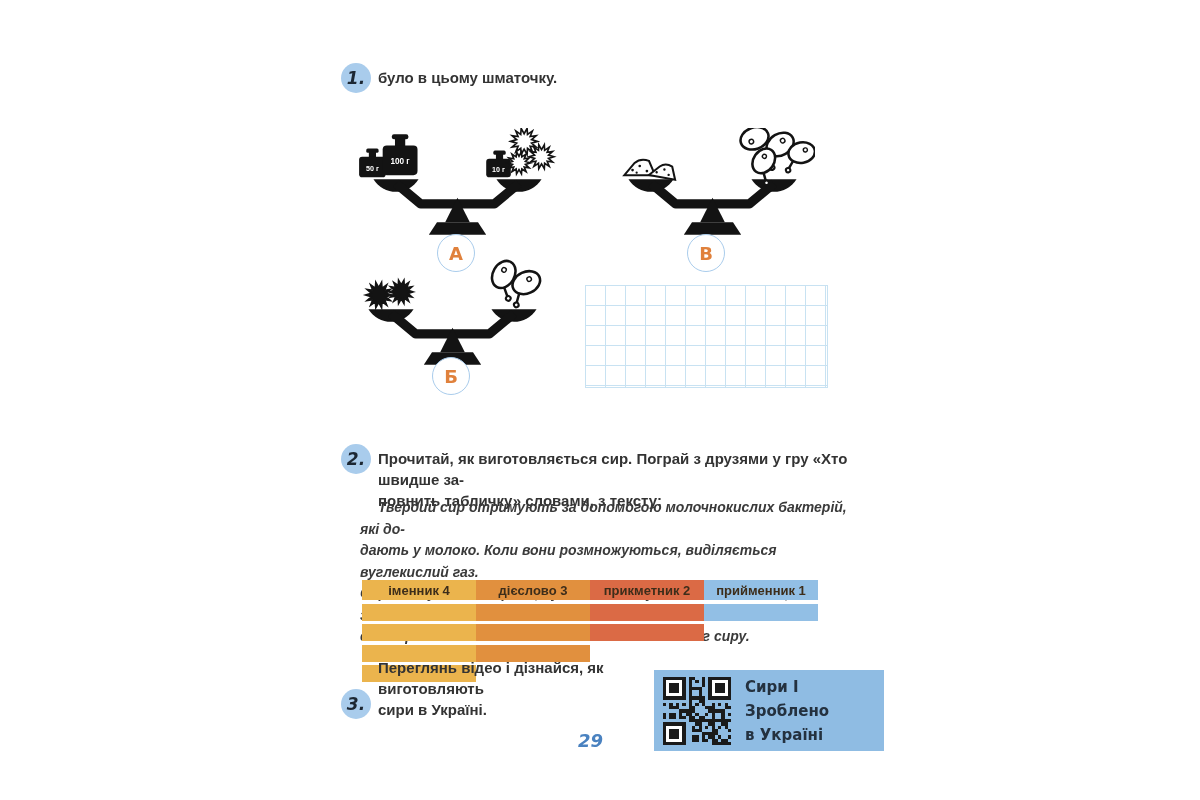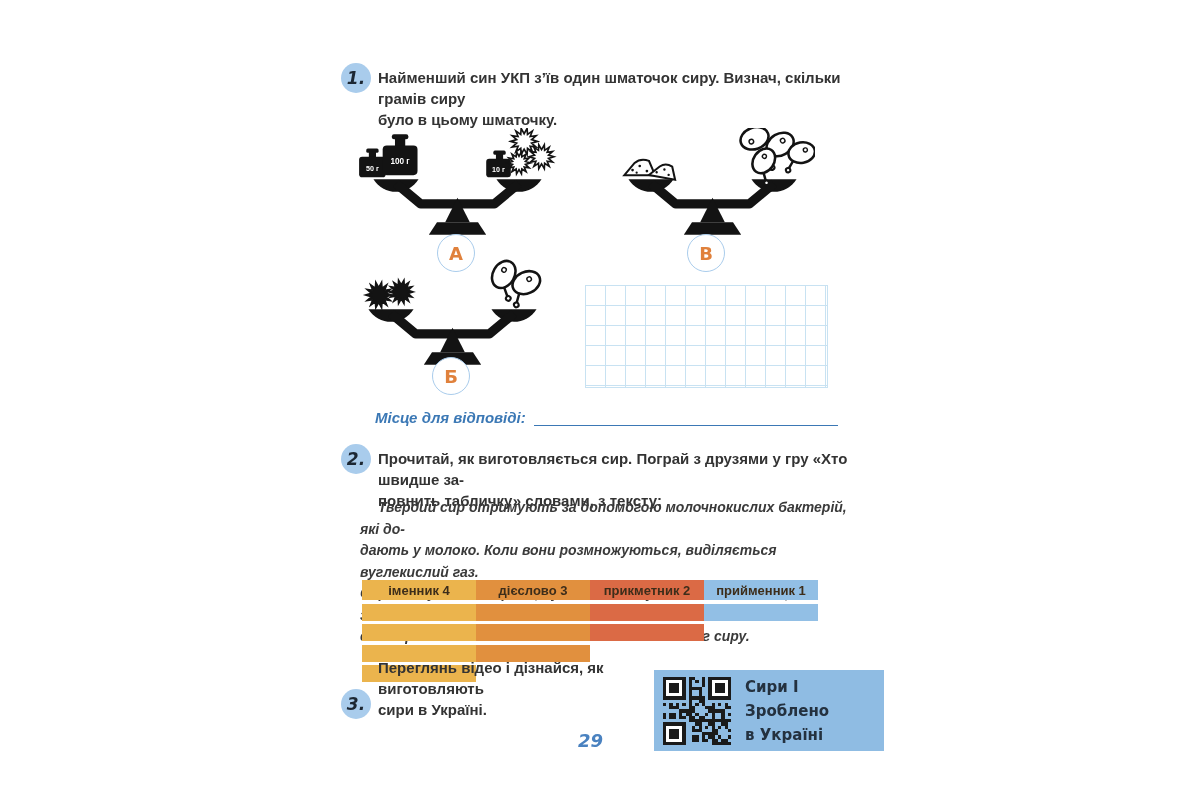--- a/index.html
+++ b/index.html
@@ -45,21 +45,20 @@
 </style>
 </head>
 <body>
 
 <div id="page">
 
   <div class="badge" style="left:341px;top:63px;">
     <span>1.</span>
   </div>
   <div class="ex-text" style="left:378px;top:67px;width:500px;">
-    <div>Найменший син УКП з’їв один шматочок сиру. Визнач, скільки грамів сиру</div>
     <div>було в цьому шматочку.</div>
   </div>
 
   <svg style="position:absolute;left:355px;top:128px;" width="205" height="118" viewBox="0 0 200 115">
     <g fill="#131313">
       <path d="M18,50 A26,26 0 0,0 62,50 Z"></path>
       <path d="M138,50 A26,26 0 0,0 182,50 Z"></path>
       <path d="M40,54 L64,74 L136,74 L160,54" stroke="#131313" stroke-width="9" fill="none" stroke-linejoin="round"></path>
       <path d="M100,68 L88,92 L112,92 Z"></path>
       <path d="M72,104 L128,104 L120,92 L80,92 Z"></path>
@@ -166,24 +165,20 @@
       <path d="M-11,7 L-17,14" stroke="#131313" stroke-width="2.4" fill="none" stroke-linecap="round"></path>
       <circle cx="-18" cy="15.5" r="2.3" fill="#fff" stroke="#131313" stroke-width="2"></circle>
     </g>
   </svg>
   <div class="label-circle" style="left:432px;top:357px;">
     <span>Б</span>
   </div>
 
   <div class="grid-paper" style="left:585px;top:285px;width:241px;height:101px;"></div>
 
-  <div class="answer-row" style="left:375px;top:408px;width:463px;">
-    <span class="answer-label">Місце для відповіді:</span>
-    <span class="answer-line"></span>
-  </div>
 
   <div class="badge" style="left:341px;top:444px;">
     <span>2.</span>
   </div>
   <div class="ex-text" style="left:378px;top:448px;width:500px;">
     <div>Прочитай, як виготовляється сир. Пограй з друзями у гру «Хто швидше за-</div>
     <div>повнить табличку» словами, з тексту:</div>
   </div>
   <div class="passage" style="left:360px;top:497px;width:492px;">
     <div class="indent">Твердий сир отримують за допомогою молочнокислих бактерій, які до-</div>

